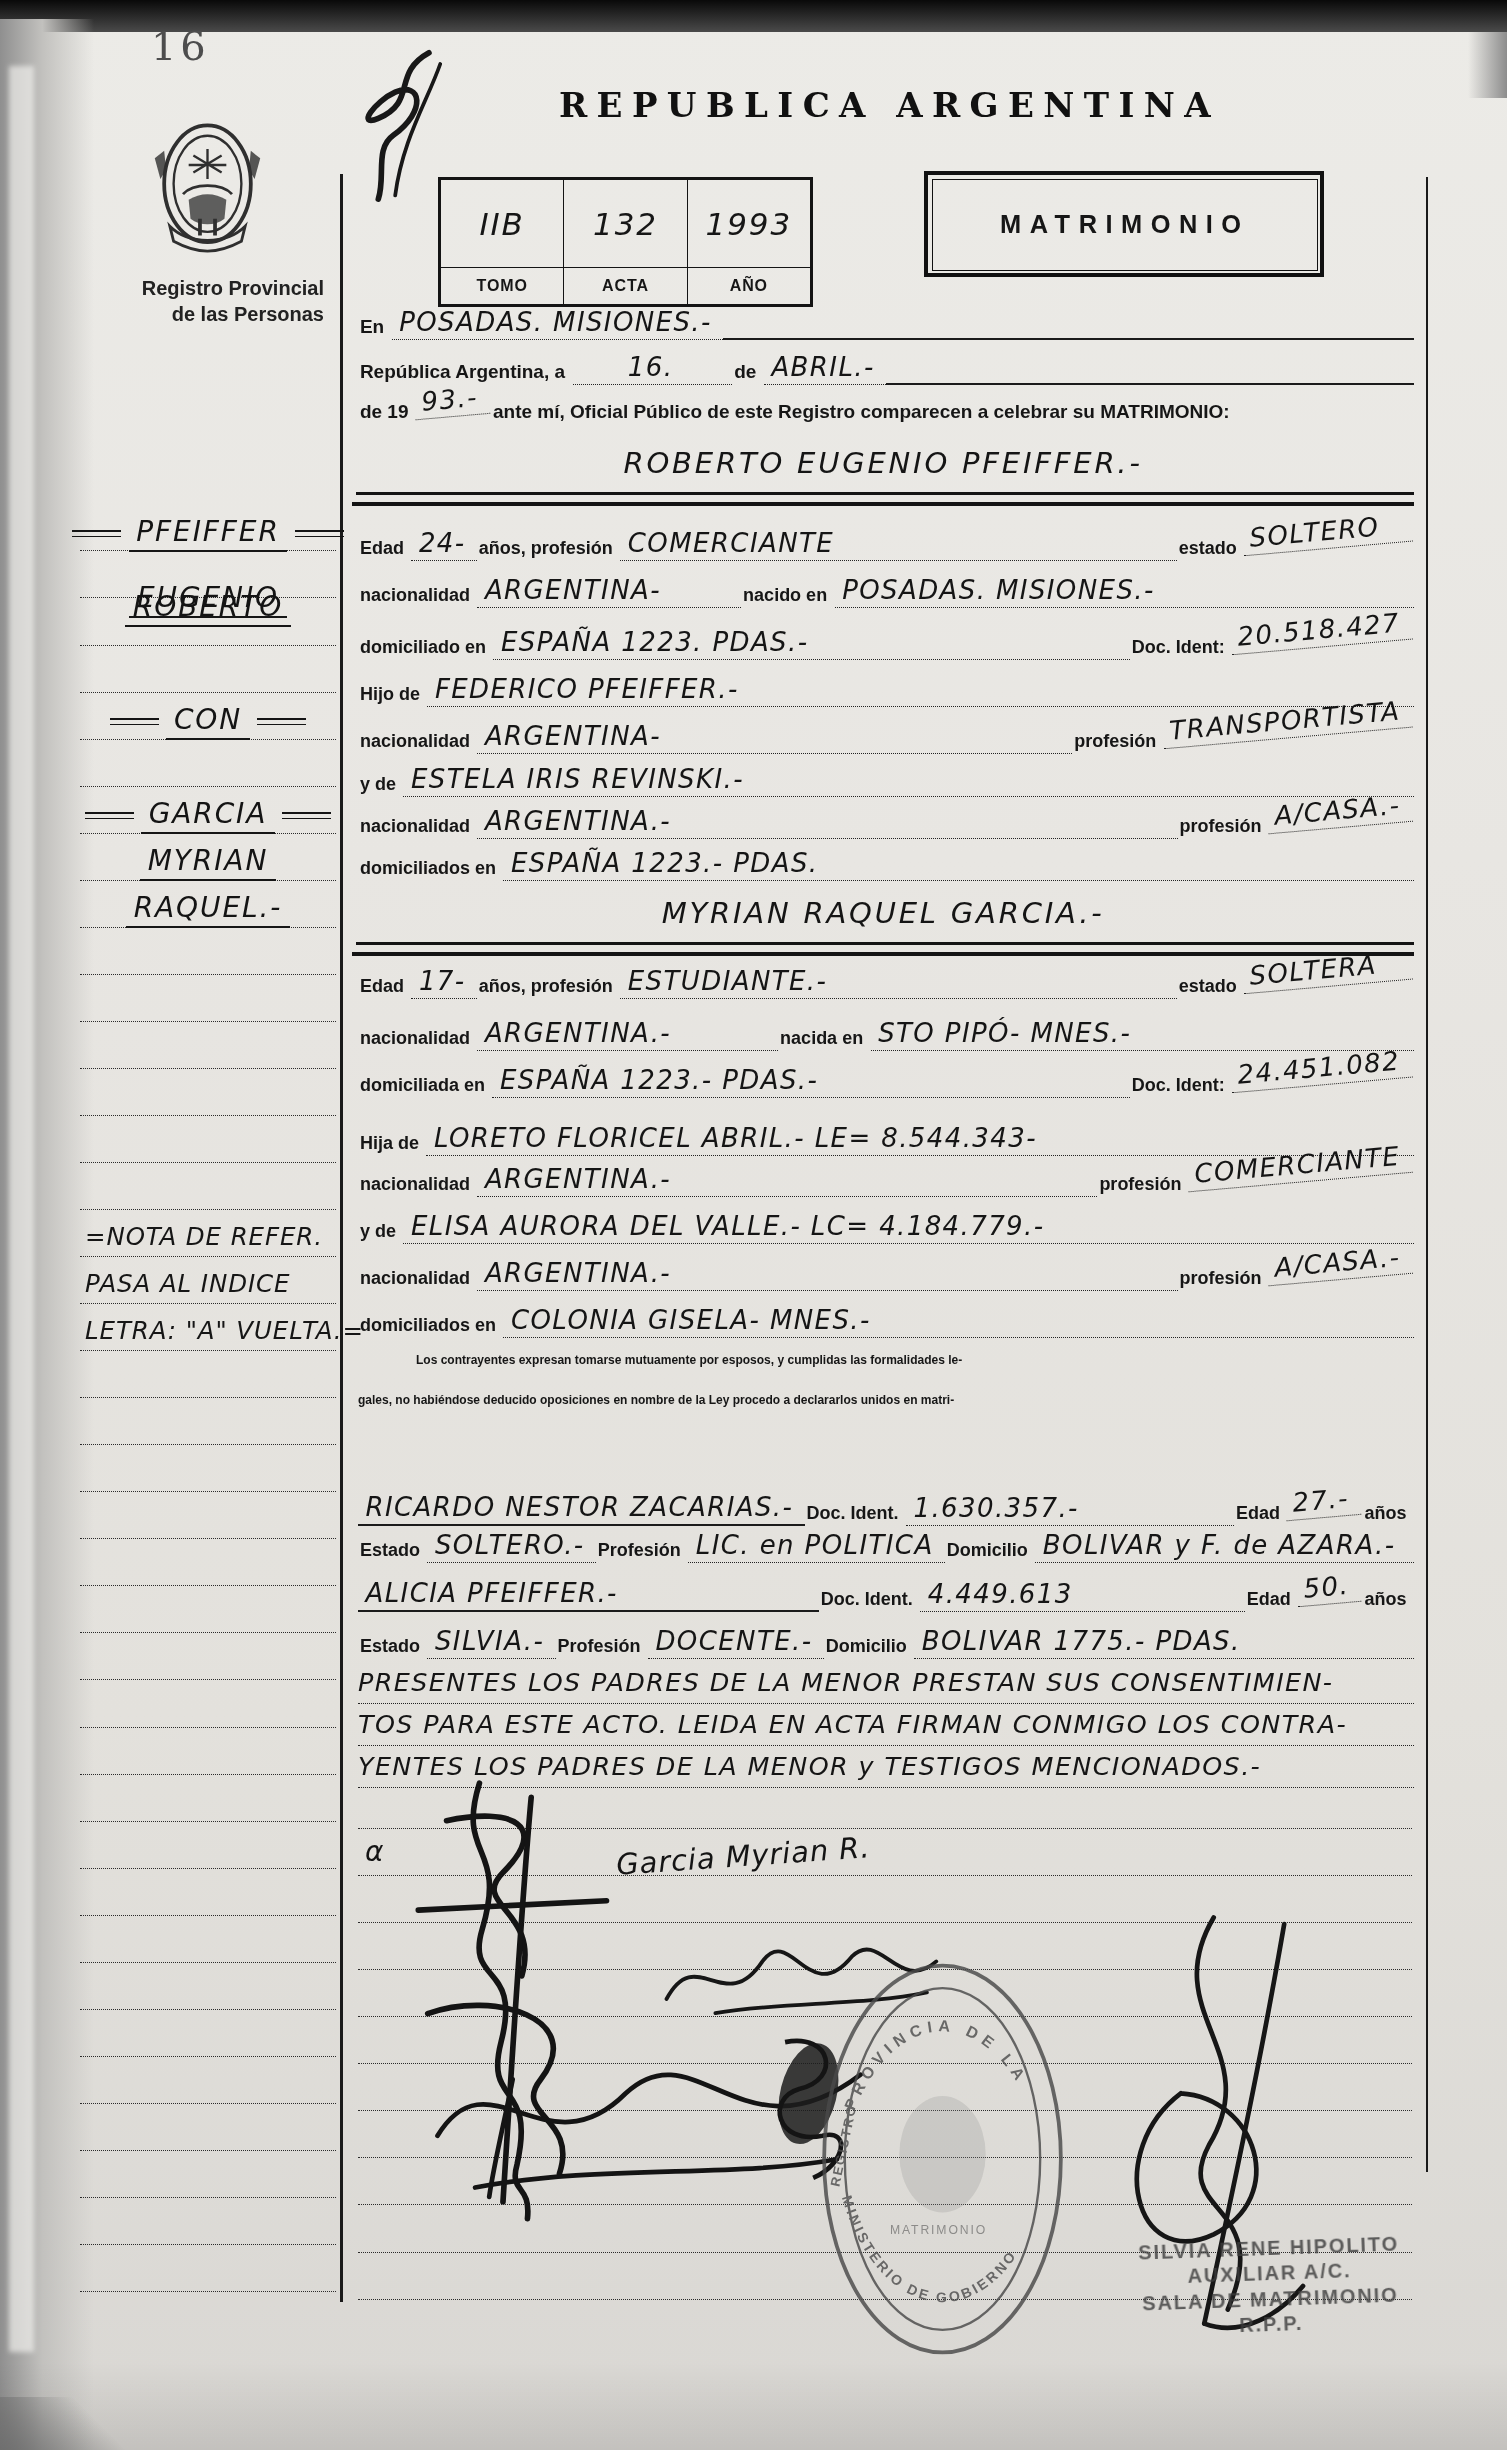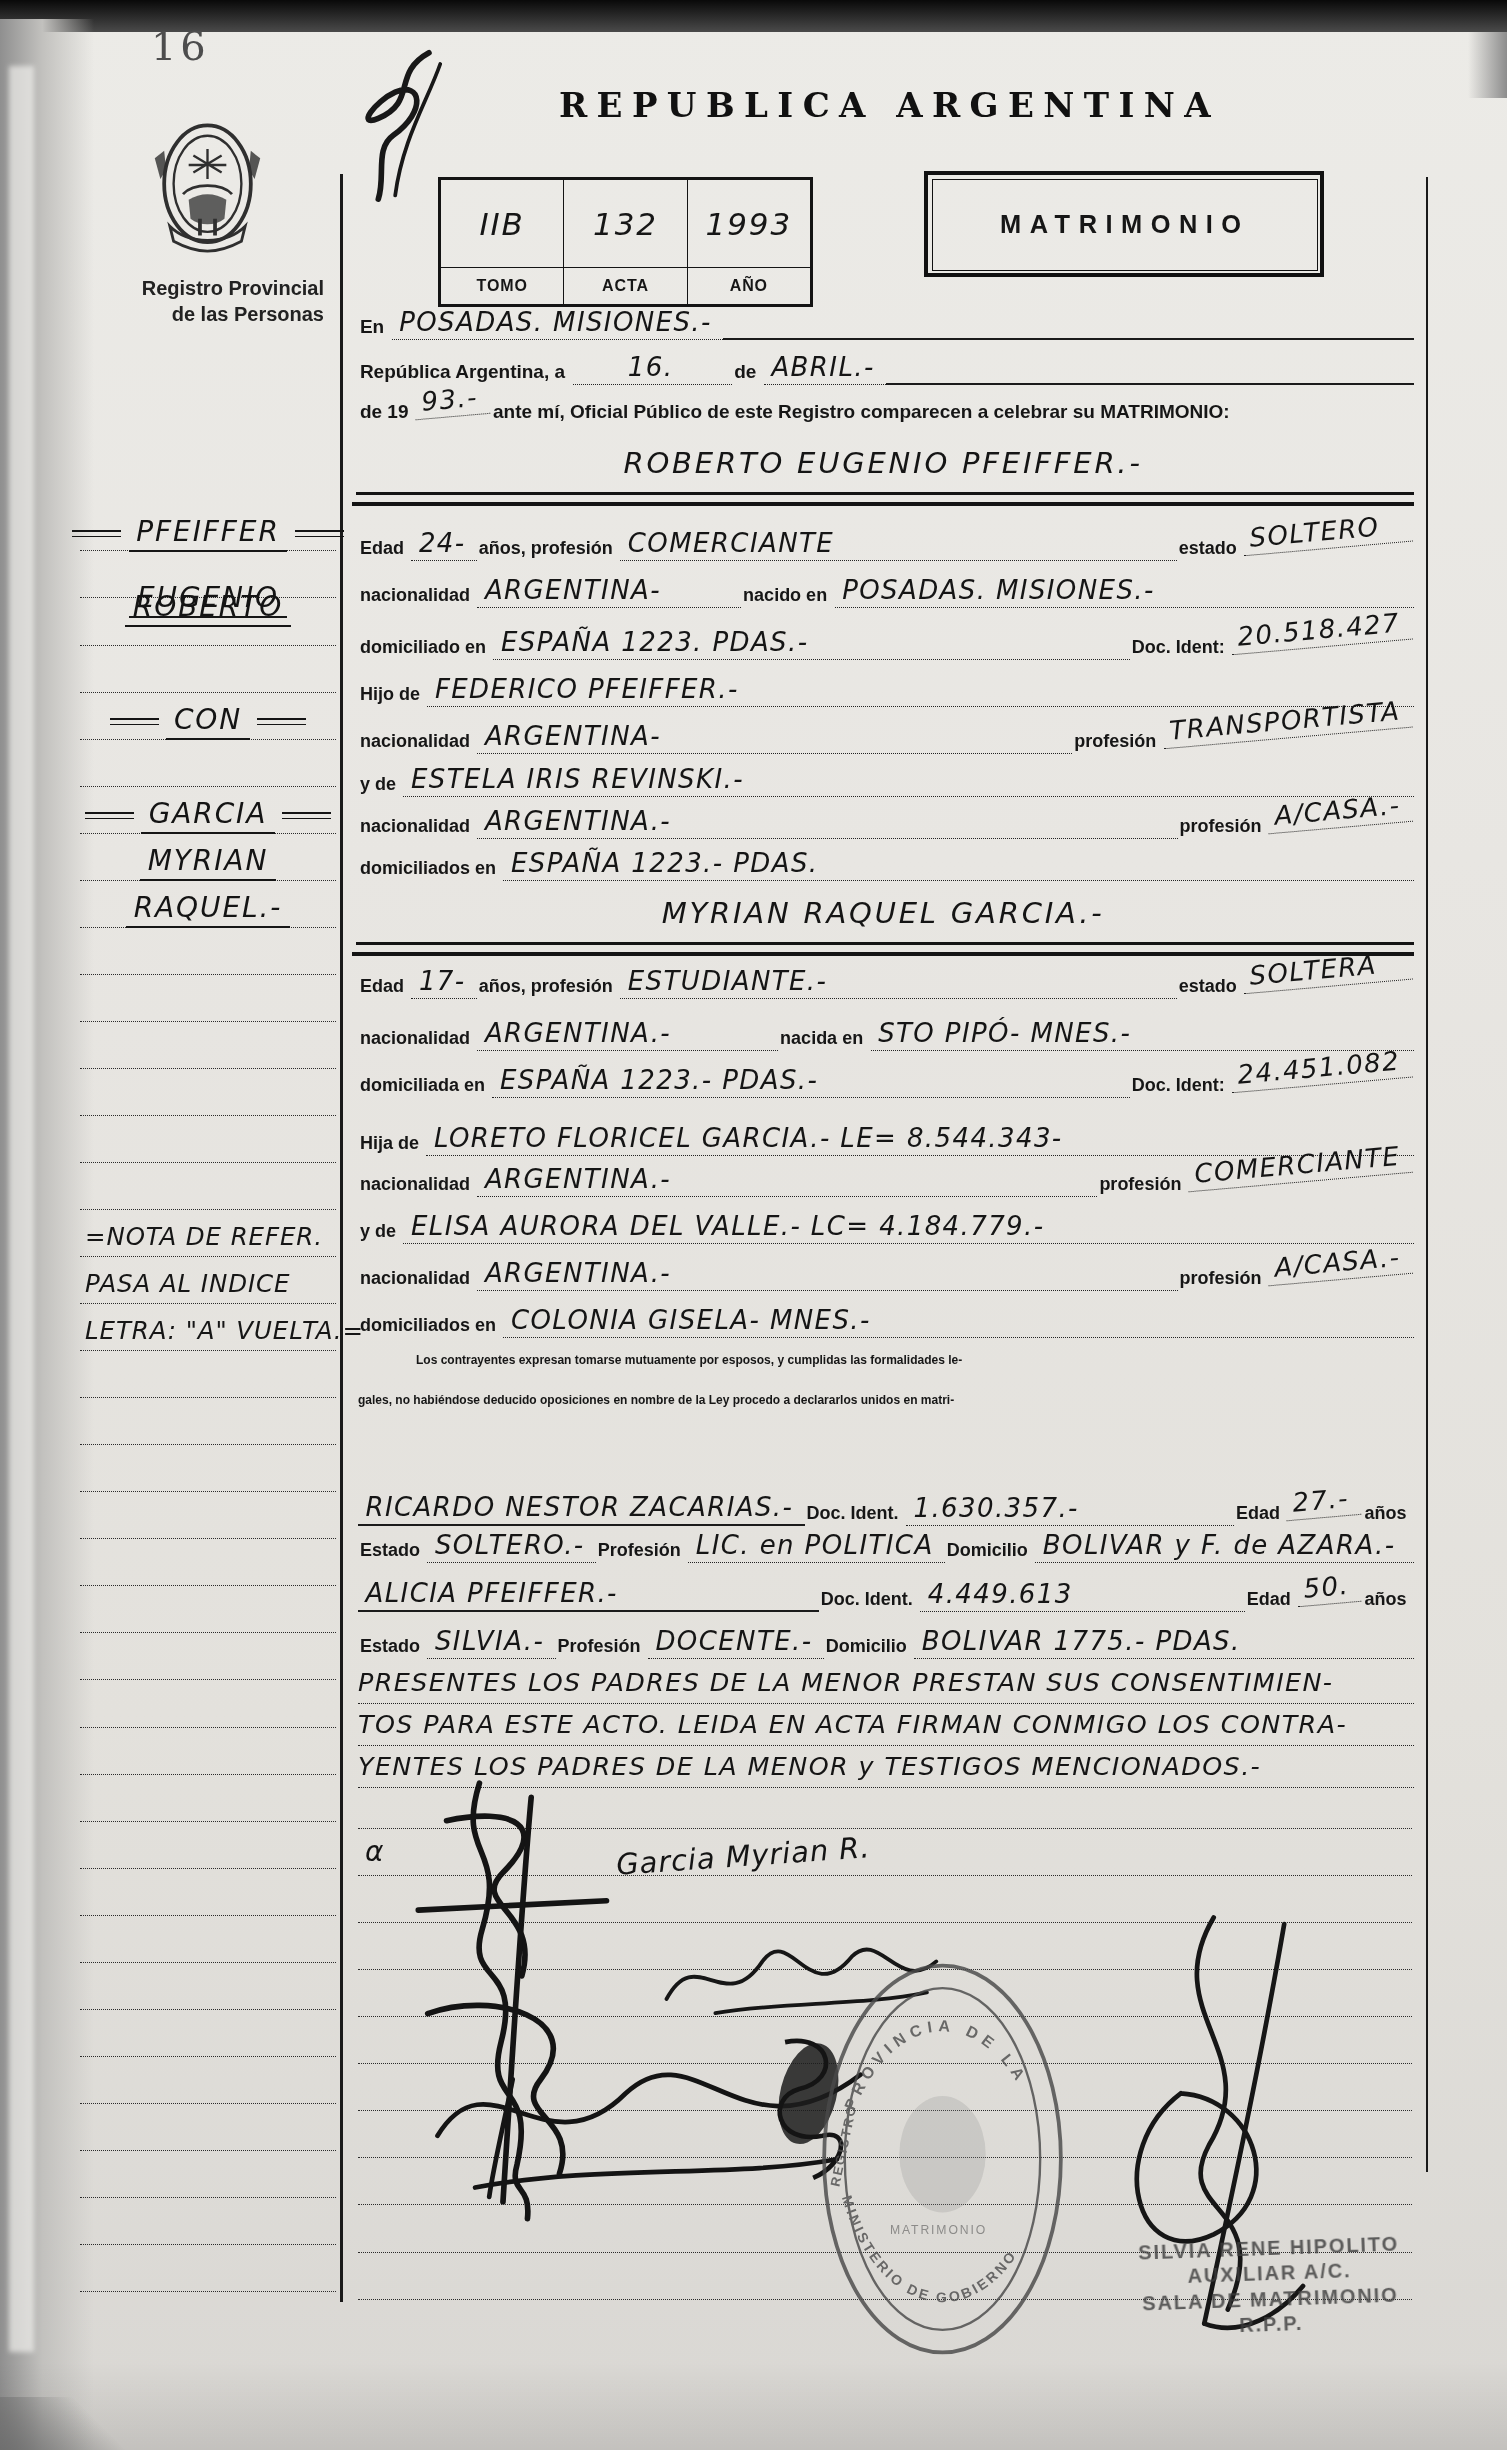--- a/index.html
+++ b/index.html
@@ -211,21 +211,21 @@
     <span class="hw u grow">STO PIPÓ- MNES.-</span>
   </div>
   <div class="row" style="top:1055px">
     <span class="lb">domiciliada en</span>
     <span class="hw u grow">ESPAÑA 1223.- PDAS.-</span>
     <span class="lb">Doc. Ident:</span>
     <span class="hw u rise">24.451.082</span>
   </div>
   <div class="row" style="top:1113px">
     <span class="lb">Hija de</span>
-    <span class="hw u grow">LORETO FLORICEL GARCIA.- LE= 8.544.343-</span>
+    <span class="hw u grow">LORETO FLORICEL ABRIL.- LE= 8.544.343-</span>
   </div>
   <div class="row" style="top:1154px">
     <span class="lb">nacionalidad</span>
     <span class="hw u grow">ARGENTINA.-</span>
     <span class="lb">profesión</span>
     <span class="hw u rise">COMERCIANTE</span>
   </div>
   <div class="row" style="top:1201px">
     <span class="lb">y de</span>
     <span class="hw u grow">ELISA AURORA DEL VALLE.- LC= 4.184.779.-</span>

